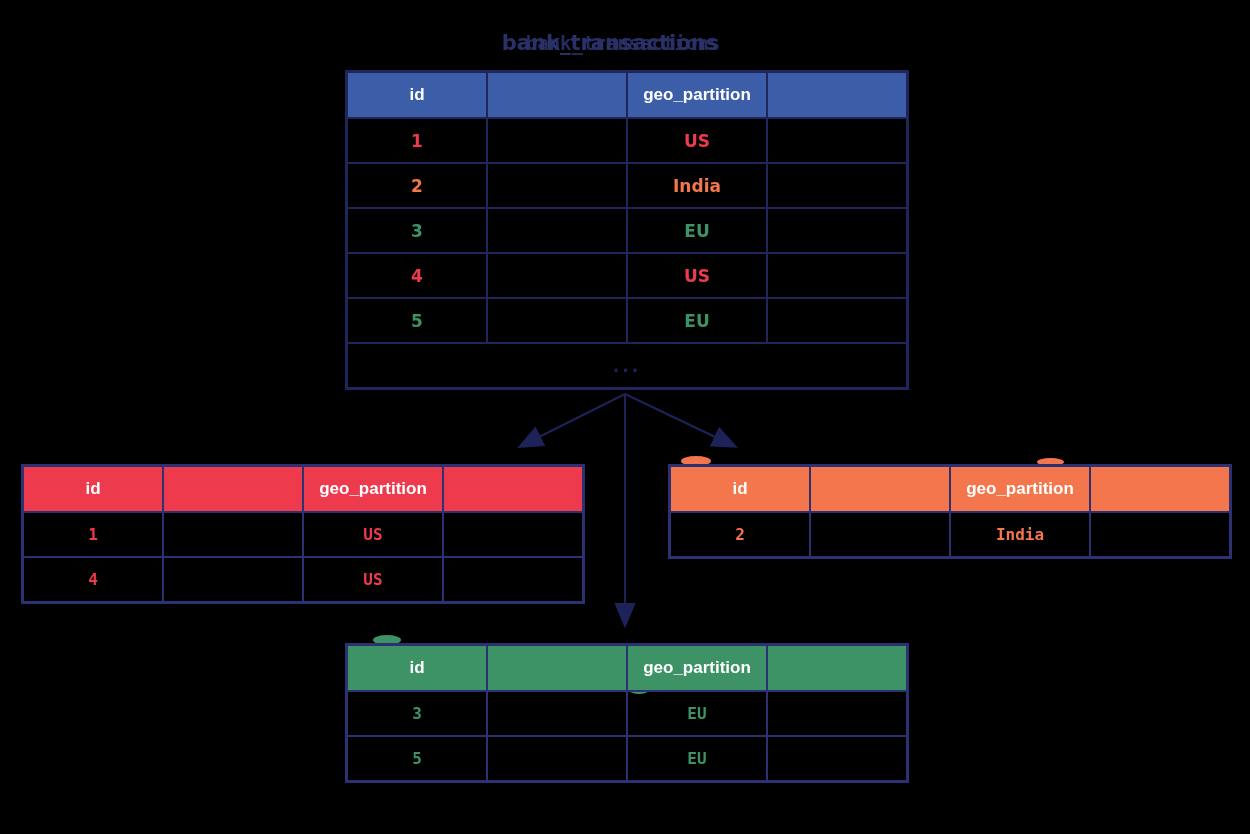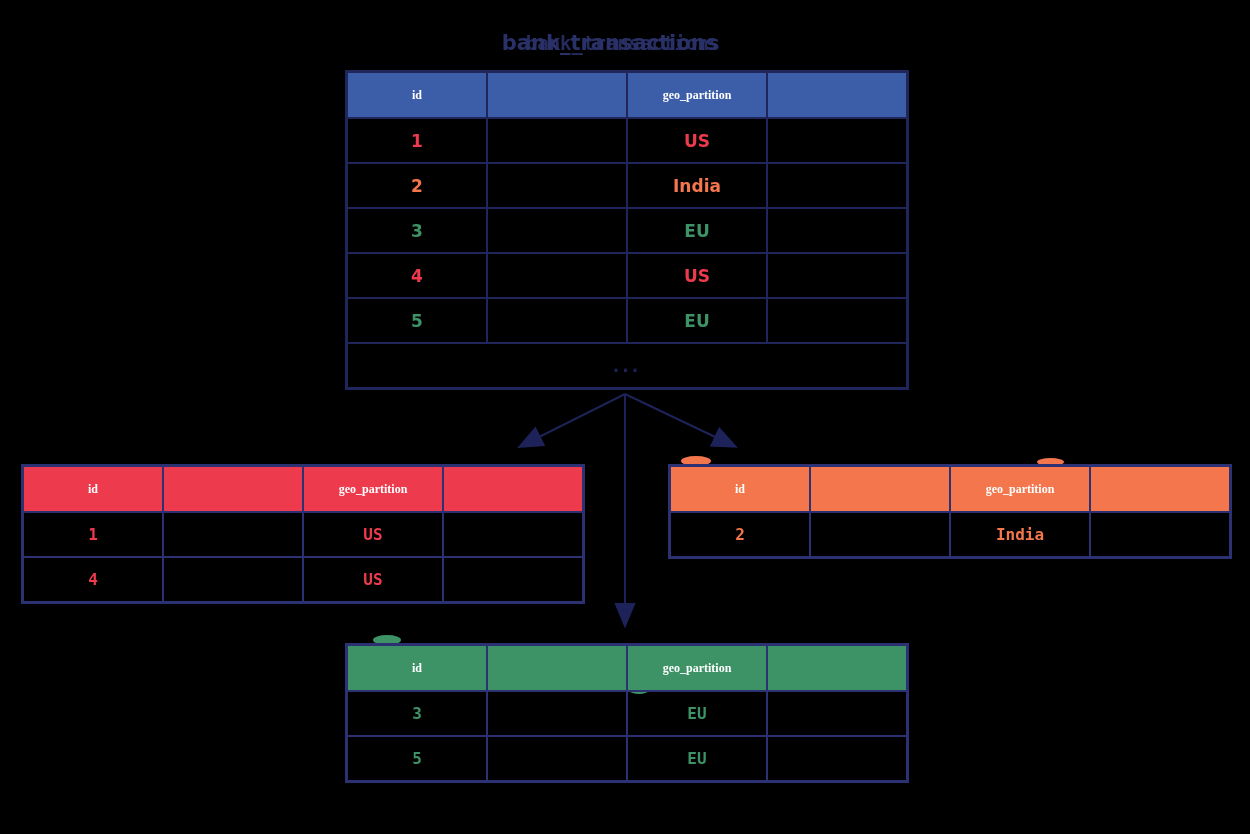--- a/index.html
+++ b/index.html
@@ -13,22 +13,22 @@
   #title-a{font-family:"DejaVu Sans",sans-serif;font-size:21px;}
   #title-b{font-family:"DejaVu Sans Mono",monospace;font-size:19px;transform:translate(13px,1px);opacity:.9;}
 
   
   .tbl{position:absolute;width:560px;display:grid;grid-template-columns:repeat(4,1fr);z-index:2;}
   .tbl.main{border:2px solid var(--border_main);}
   .tbl.sub{border:2px solid var(--border_sub);}
   .cell{display:flex;align-items:center;justify-content:center;}
   .main .cell{border:1px solid var(--border_main);}
   .sub .cell{border:1px solid var(--border_sub);}
-  .hcell{height:44px;color:var(--white);font-weight:bold;font-size:12px;
-         font-family:Liberation Serif, serif;}
+  .hcell{height:44px;color:var(--white);font-weight:bold;font-size:17px;
+         font-family:Liberation Sans, sans-serif;}
   .vcell{height:43px;font-weight:bold;background:transparent;}
   .main .vcell{font-family:"DejaVu Sans",sans-serif;font-size:17px;}
   .sub .vcell{font-family:"DejaVu Sans Mono",monospace;font-size:16px;}
   .bg-blue{background:var(--blue);}
   .bg-red{background:var(--red);}
   .bg-orange{background:var(--orange);}
   .bg-green{background:var(--green);}
   .fg-red{color:var(--red);}
   .fg-orange{color:var(--orange);}
   .fg-green{color:var(--green);}

